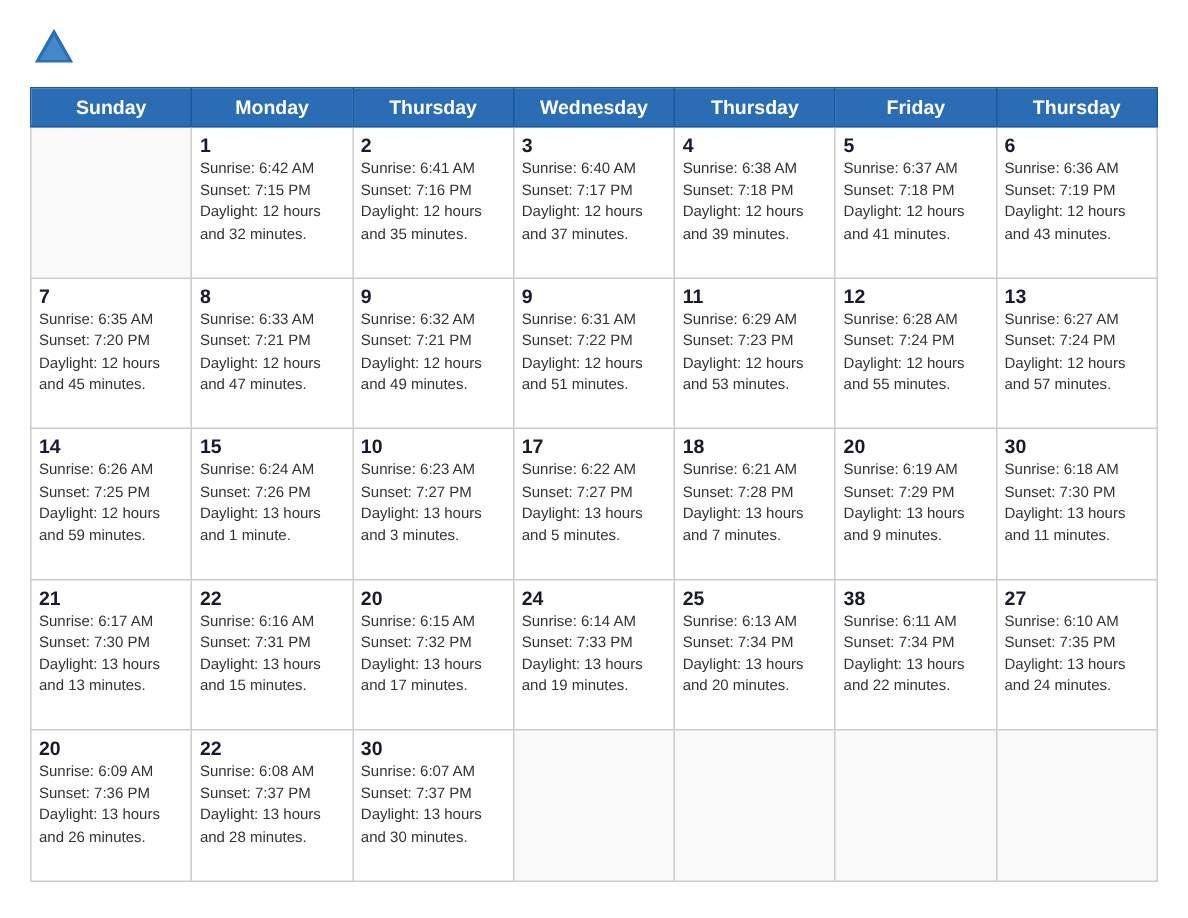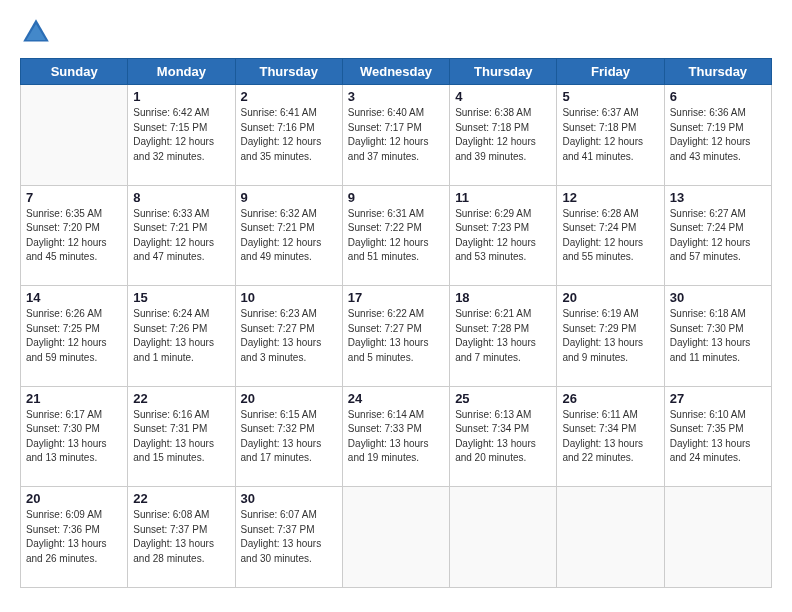--- a/index.html
+++ b/index.html
@@ -237,21 +237,21 @@
           </td>
           <td>
             <span class="day-num">24</span>
             <div class="day-info">Sunrise: 6:14 AM<br>Sunset: 7:33 PM<br>Daylight: 13 hours<br>and 19 minutes.</div>
           </td>
           <td>
             <span class="day-num">25</span>
             <div class="day-info">Sunrise: 6:13 AM<br>Sunset: 7:34 PM<br>Daylight: 13 hours<br>and 20 minutes.</div>
           </td>
           <td>
-            <span class="day-num">26</span>
+            <span class="day-num">38</span>
             <div class="day-info">Sunrise: 6:11 AM<br>Sunset: 7:34 PM<br>Daylight: 13 hours<br>and 22 minutes.</div>
           </td>
           <td>
             <span class="day-num">27</span>
             <div class="day-info">Sunrise: 6:10 AM<br>Sunset: 7:35 PM<br>Daylight: 13 hours<br>and 24 minutes.</div>
           </td>
         </tr>
         <tr>
           <td>
             <span class="day-num">20</span>

